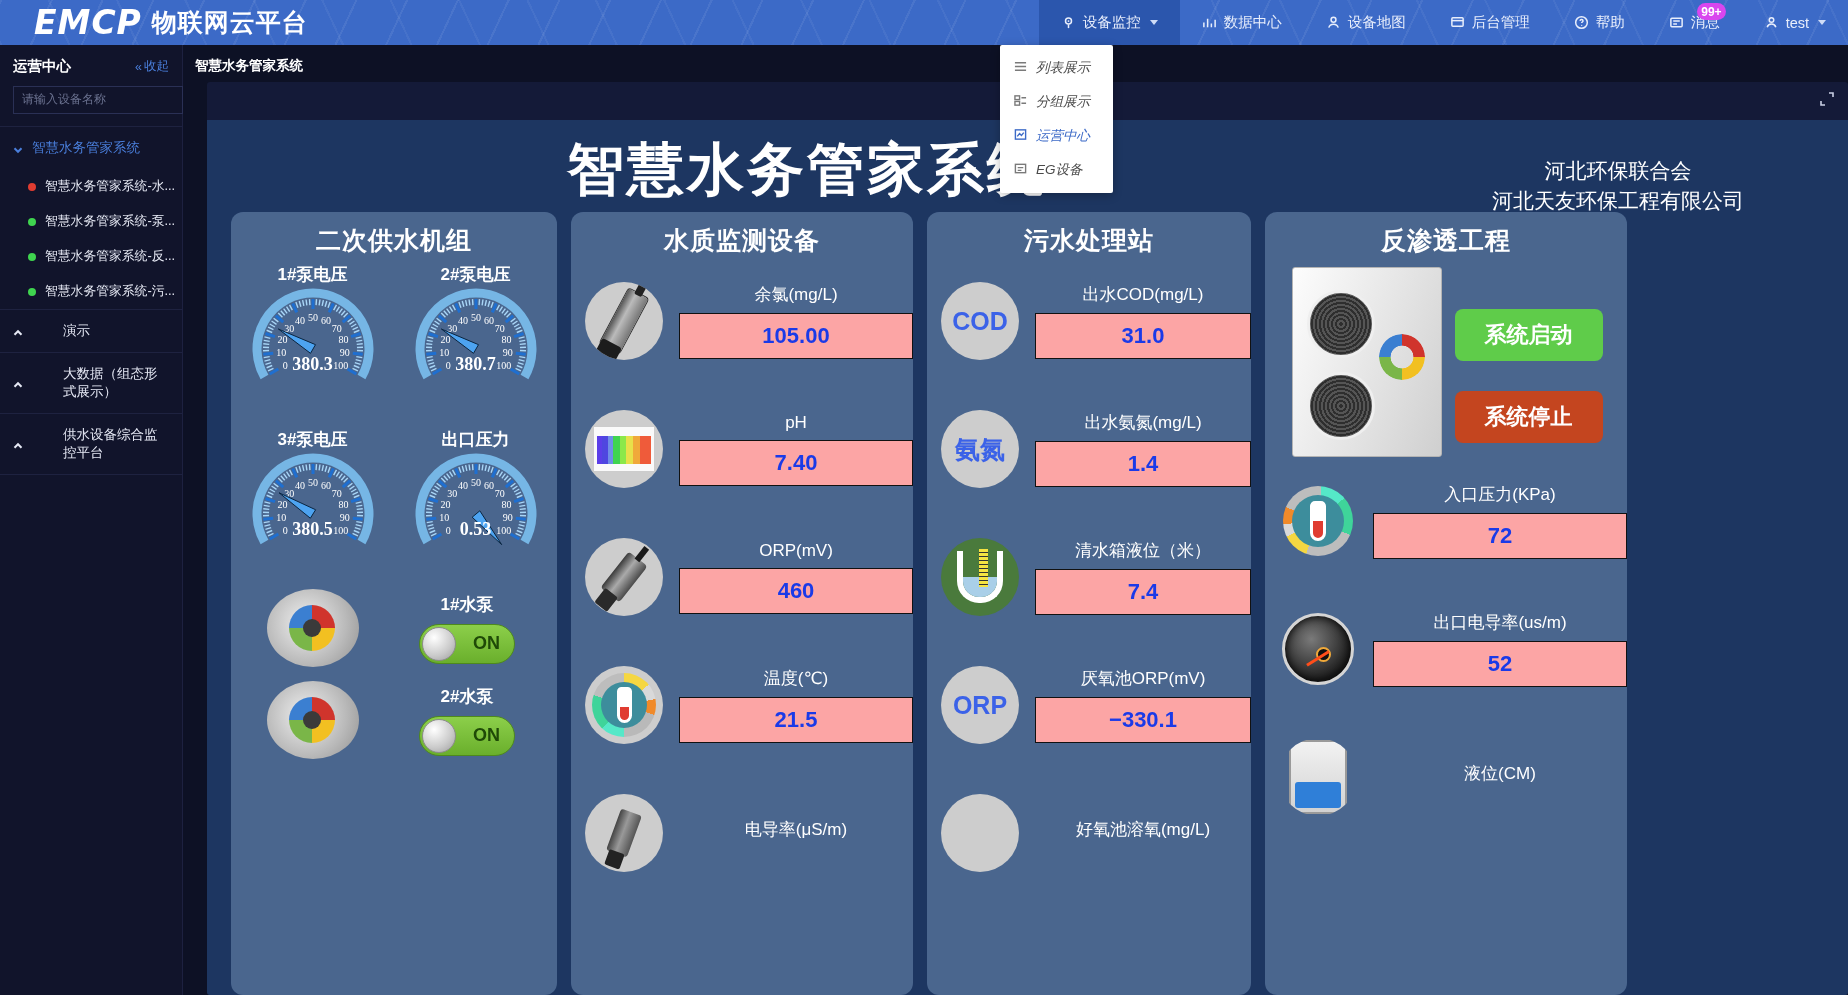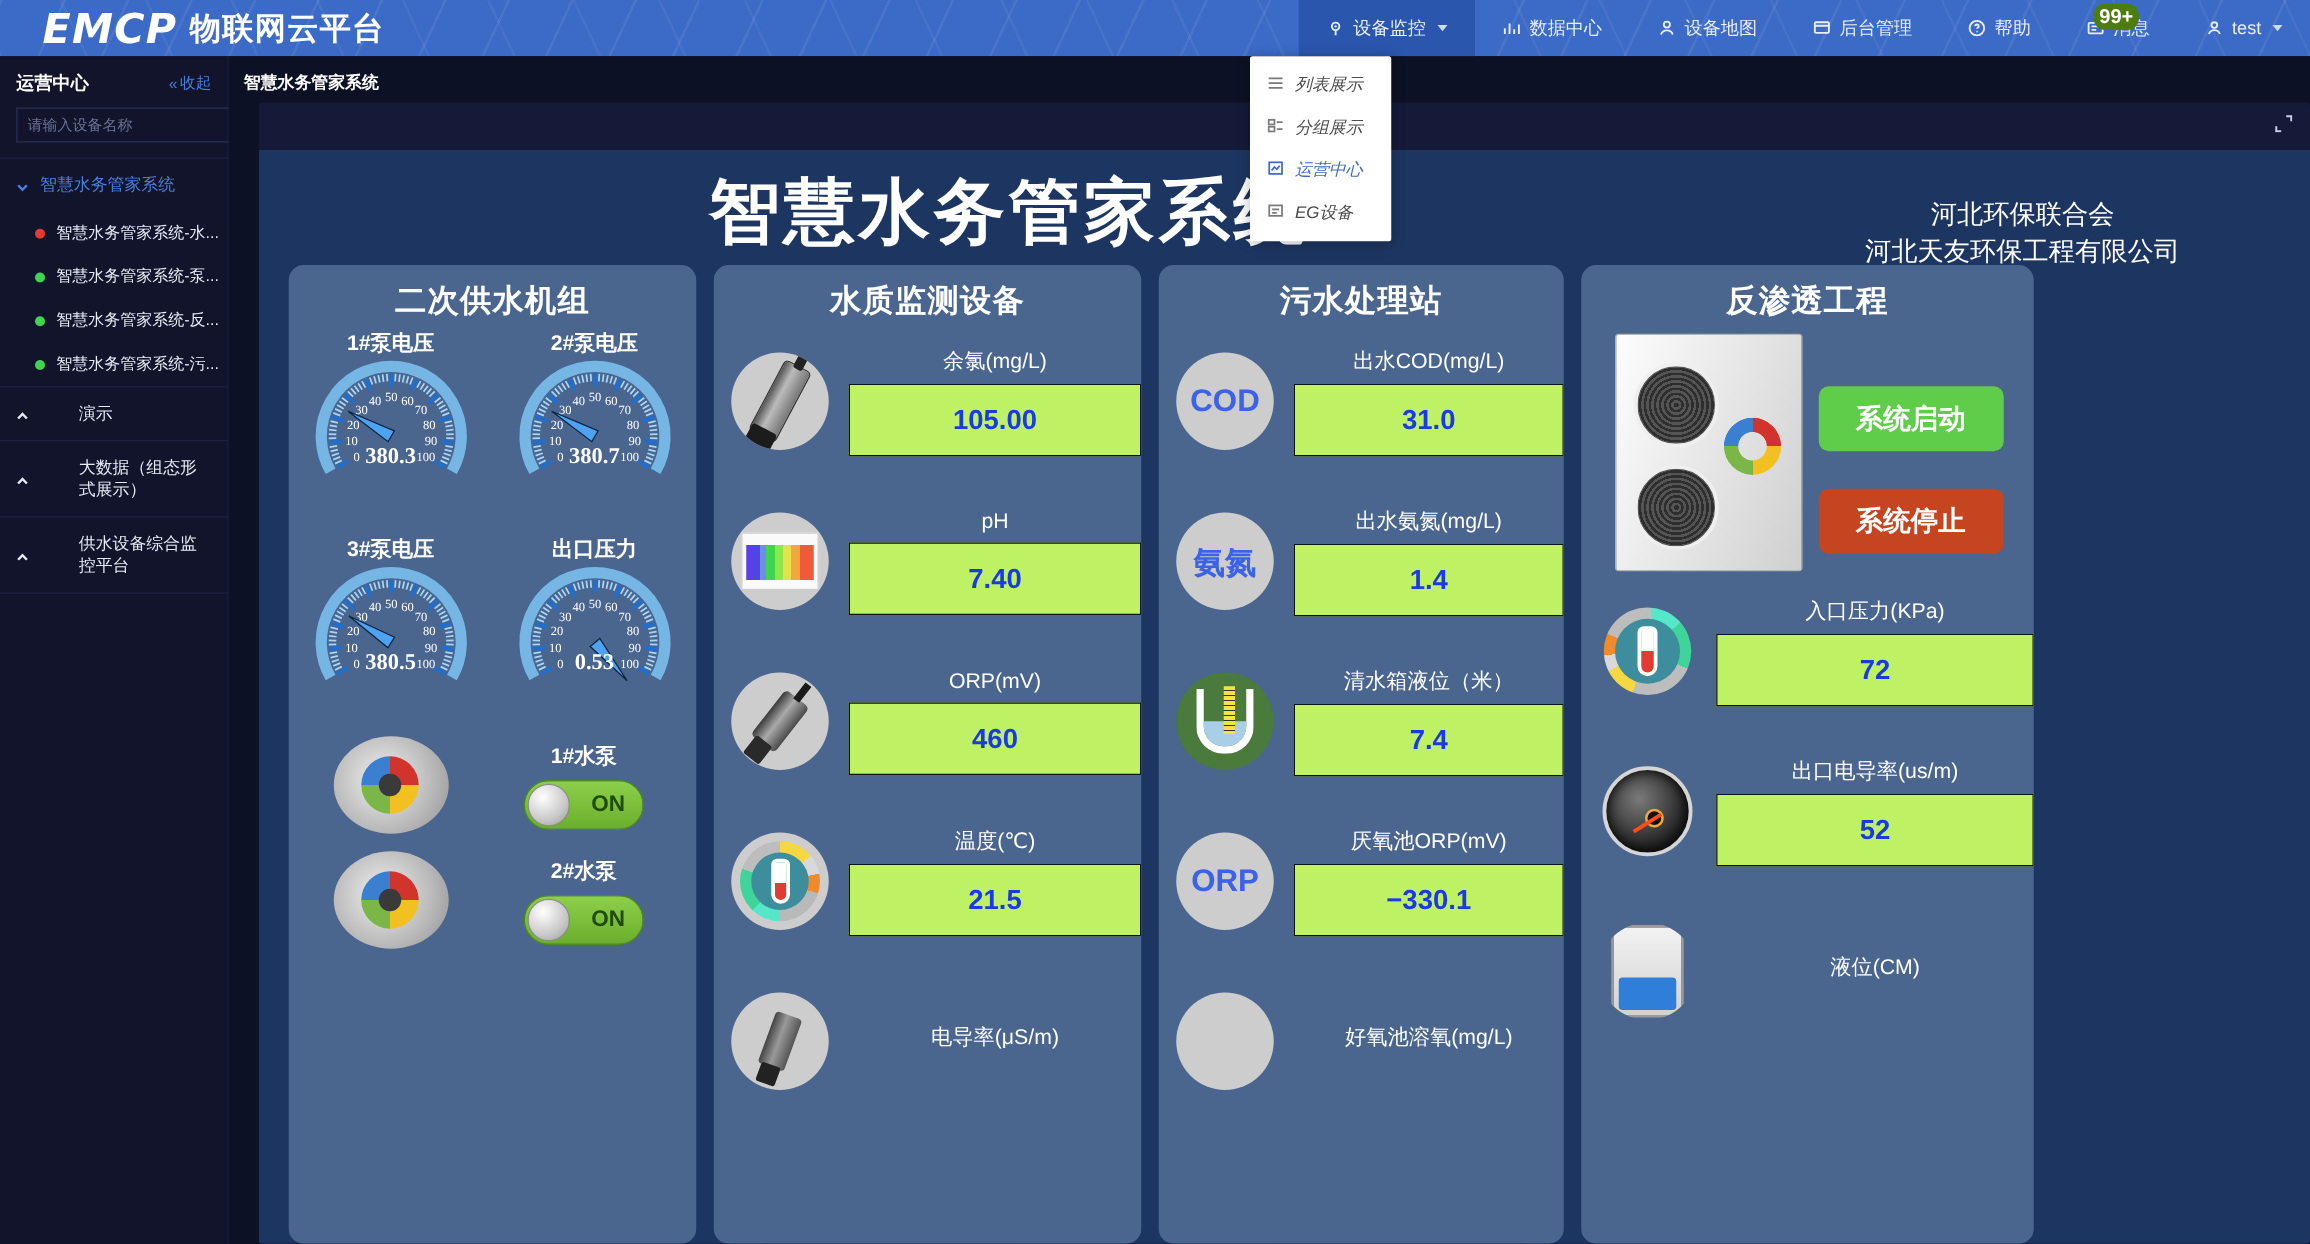--- a/index.html
+++ b/index.html
@@ -34,22 +34,22 @@
   .nav-item {
     display:flex; align-items:center; gap:6px;
     height:45px; padding:0 22px; color:#e8eefc; font-size:14.5px;
     cursor:pointer; position:relative; white-space:nowrap;
   }
   .nav-item.active { background:#2b56ad; }
   .nav-item .ic { display:inline-flex; width:16px; height:16px; align-items:center; justify-content:center;}
   .nav-item svg { width:15px; height:15px; fill:none; stroke:#e8eefc; stroke-width:1.6; }
   .caret { width:0;height:0;border-left:4px solid transparent;border-right:4px solid transparent;border-top:5px solid #cfdcf7; margin-left:3px;}
   .badge {
-    position:absolute; top:3px; right:31px;
-    background:#4d7c0f; color:#fff; font-size:16px; line-height:1;
+    position:absolute; top:3px; right:16px;
+    background:#d946ef; color:#fff; font-size:12px; line-height:1;
     padding:2.5px 4px; border-radius:9px; font-weight:700;
   }
   
   .dropdown {
     position:absolute; top:45px; left:1000px; width:113px;
     background:#fff; box-shadow:0 2px 10px rgba(0,0,0,.28);
     padding:6px 0; z-index:50; border-radius:2px;
   }
   .dd-item {
     display:flex; align-items:center; gap:9px;
@@ -62,21 +62,21 @@
   .sidebar {
     position:absolute; top:45px; left:0; width:183px; height:950px;
     background:#11142b; border-right:1px solid #1d2140;
   }
   .sb-head {
     display:flex; align-items:center; justify-content:space-between;
     padding:12px 13px 10px 13px;
   }
   .sb-title { color:#fff; font-size:14.5px; font-weight:700; }
   .sb-collapse { color:#4a7fdc; font-size:12.5px; cursor:pointer; display:flex; gap:2px; align-items:center;}
-  .sb-search { padding:0 13px 12px 13px; display:flex; }
+  .sb-search { padding:0 13px 12px 13px; display:flex;font-family:Liberation Mono, monospace; }
   .sb-search input {
     flex:1; height:28px; background:transparent; border:1px solid #2a3055;
     border-right:none; color:#cfd6ee; font-size:12px; padding:0 8px; outline:none;
     font-family:inherit;
   }
   .sb-search input::placeholder { color:#6b7290; }
   .sb-search .sbtn {
     width:32px; height:28px; border:1px solid #2a3055; background:#171b36;
     display:flex; align-items:center; justify-content:center; cursor:pointer;
   }
@@ -167,21 +167,21 @@
     width:78px; height:78px; border-radius:50%; background:#cdcdcd;
     flex:none; display:flex; align-items:center; justify-content:center;
     overflow:hidden; position:relative;
   }
   .sicon.green { background:#4a7a3c; }
   .sicon.none  { background:transparent; }
   .sicon .txt { color:#3b62e8; font-weight:700; }
   .sfield { margin-left:16px; text-align:center; flex:1; }
   .sfield .lab { color:#fff; font-size:17px; margin-bottom:7px; white-space:nowrap;}
   .sfield .box {
-    background:#bef264; border:1.6px solid #111; height:58px;
+    background:#fca5a5; border:1.6px solid #111; height:46px;
     display:flex; align-items:center; justify-content:center;
     color:#1a3ae8; font-size:22px; font-weight:700;
   }
   
   .ro-top { display:flex; padding:10px 12px 0 12px;margin-left:15px; }
   .ro-unit { width:150px; height:190px; position:relative; flex:none; }
   .ro-btns { flex:1; display:flex; flex-direction:column; align-items:center; gap:30px; padding-top:42px;}
   .ro-btn {
     width:148px; height:52px; border-radius:8px; border:none;
     color:#fff; font-size:22px; font-weight:700; cursor:pointer;

